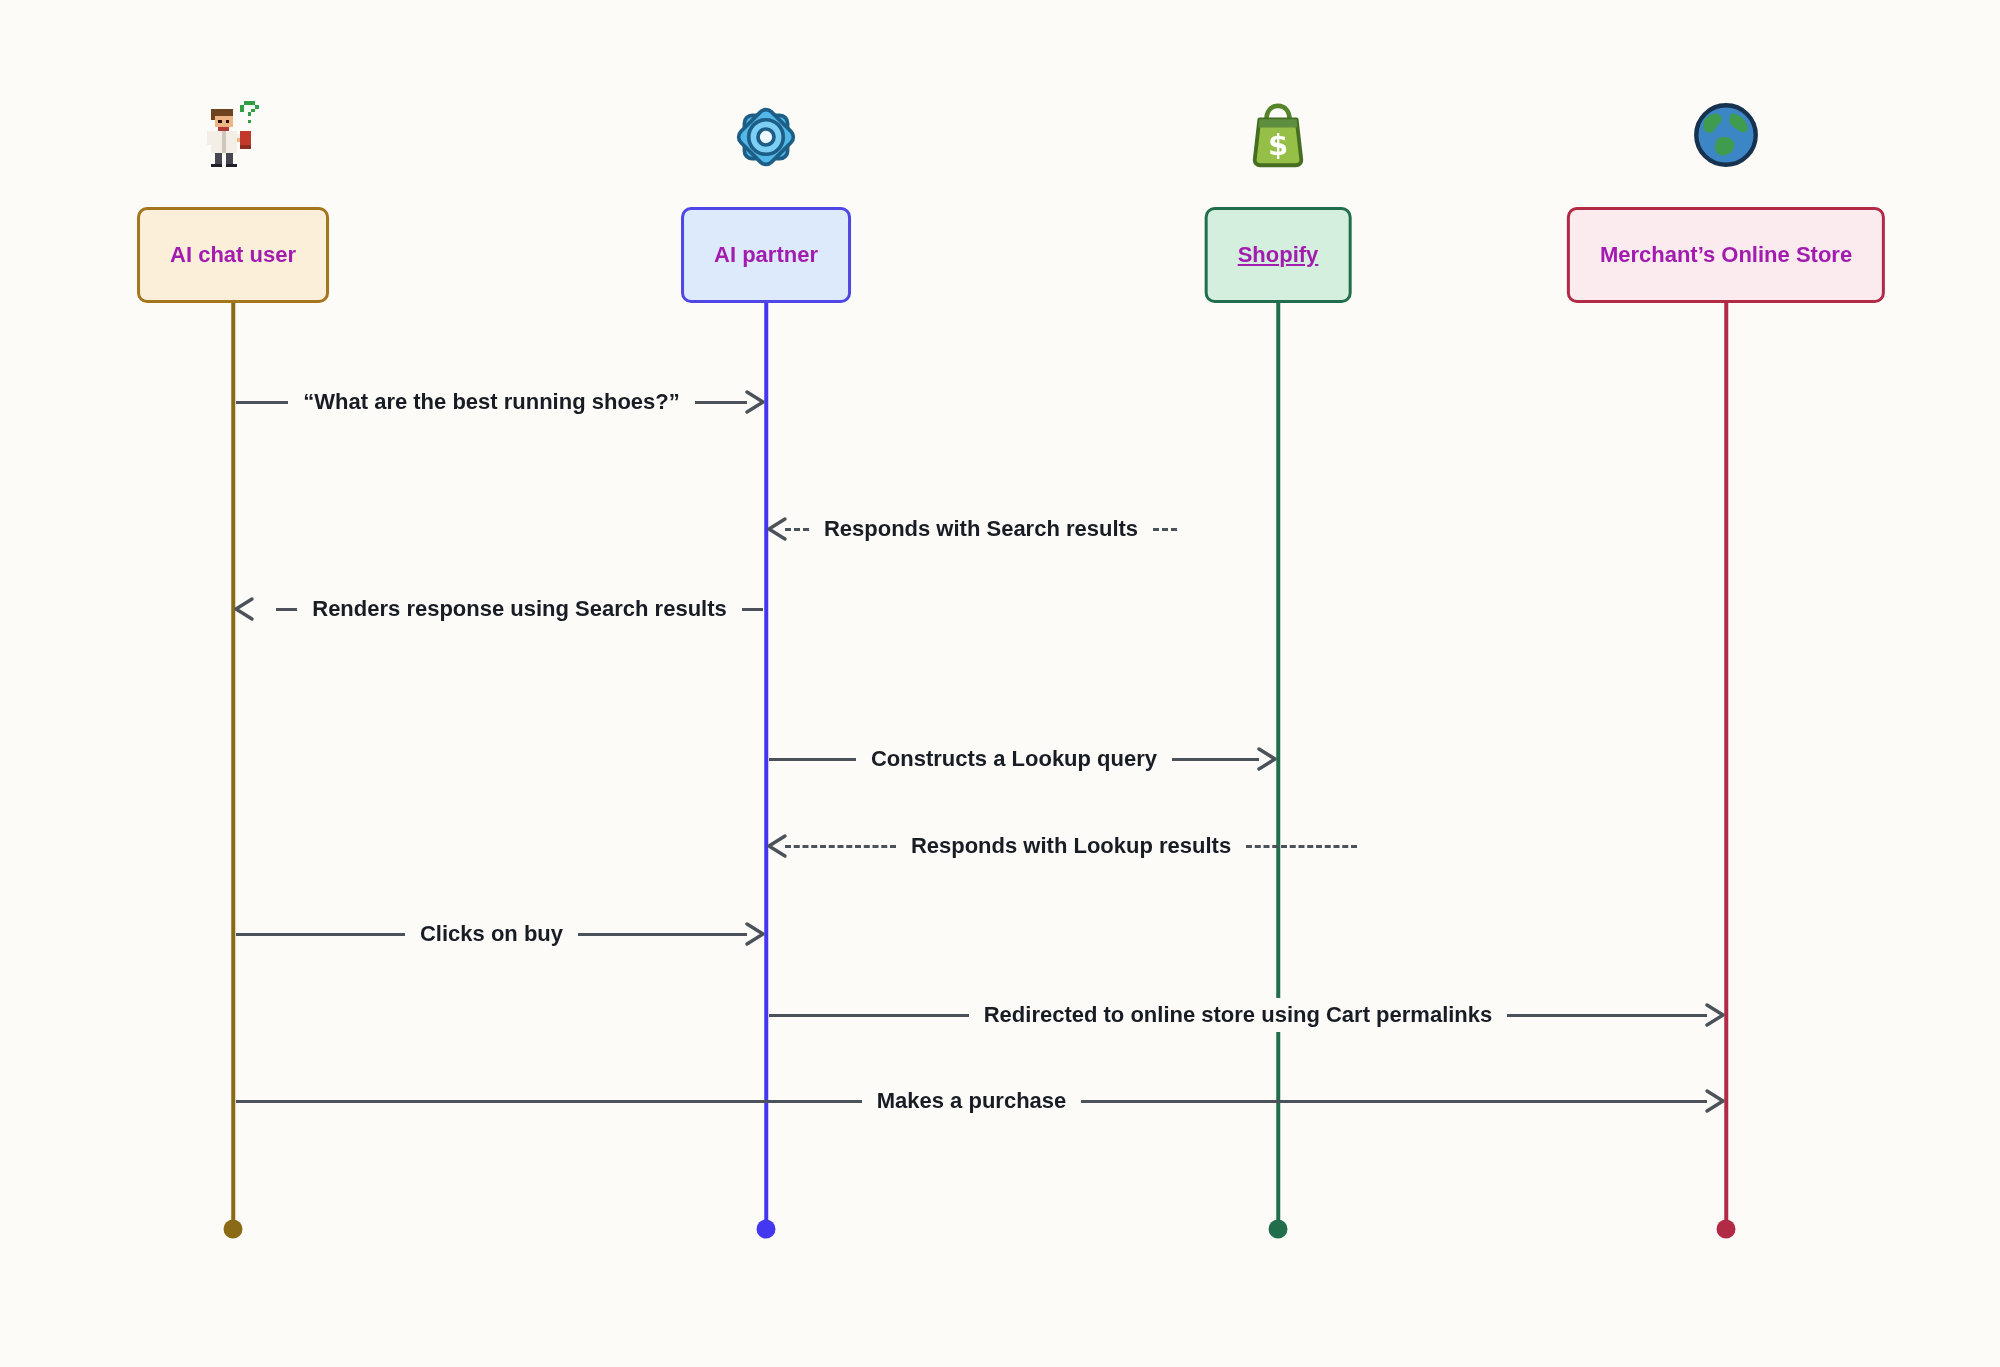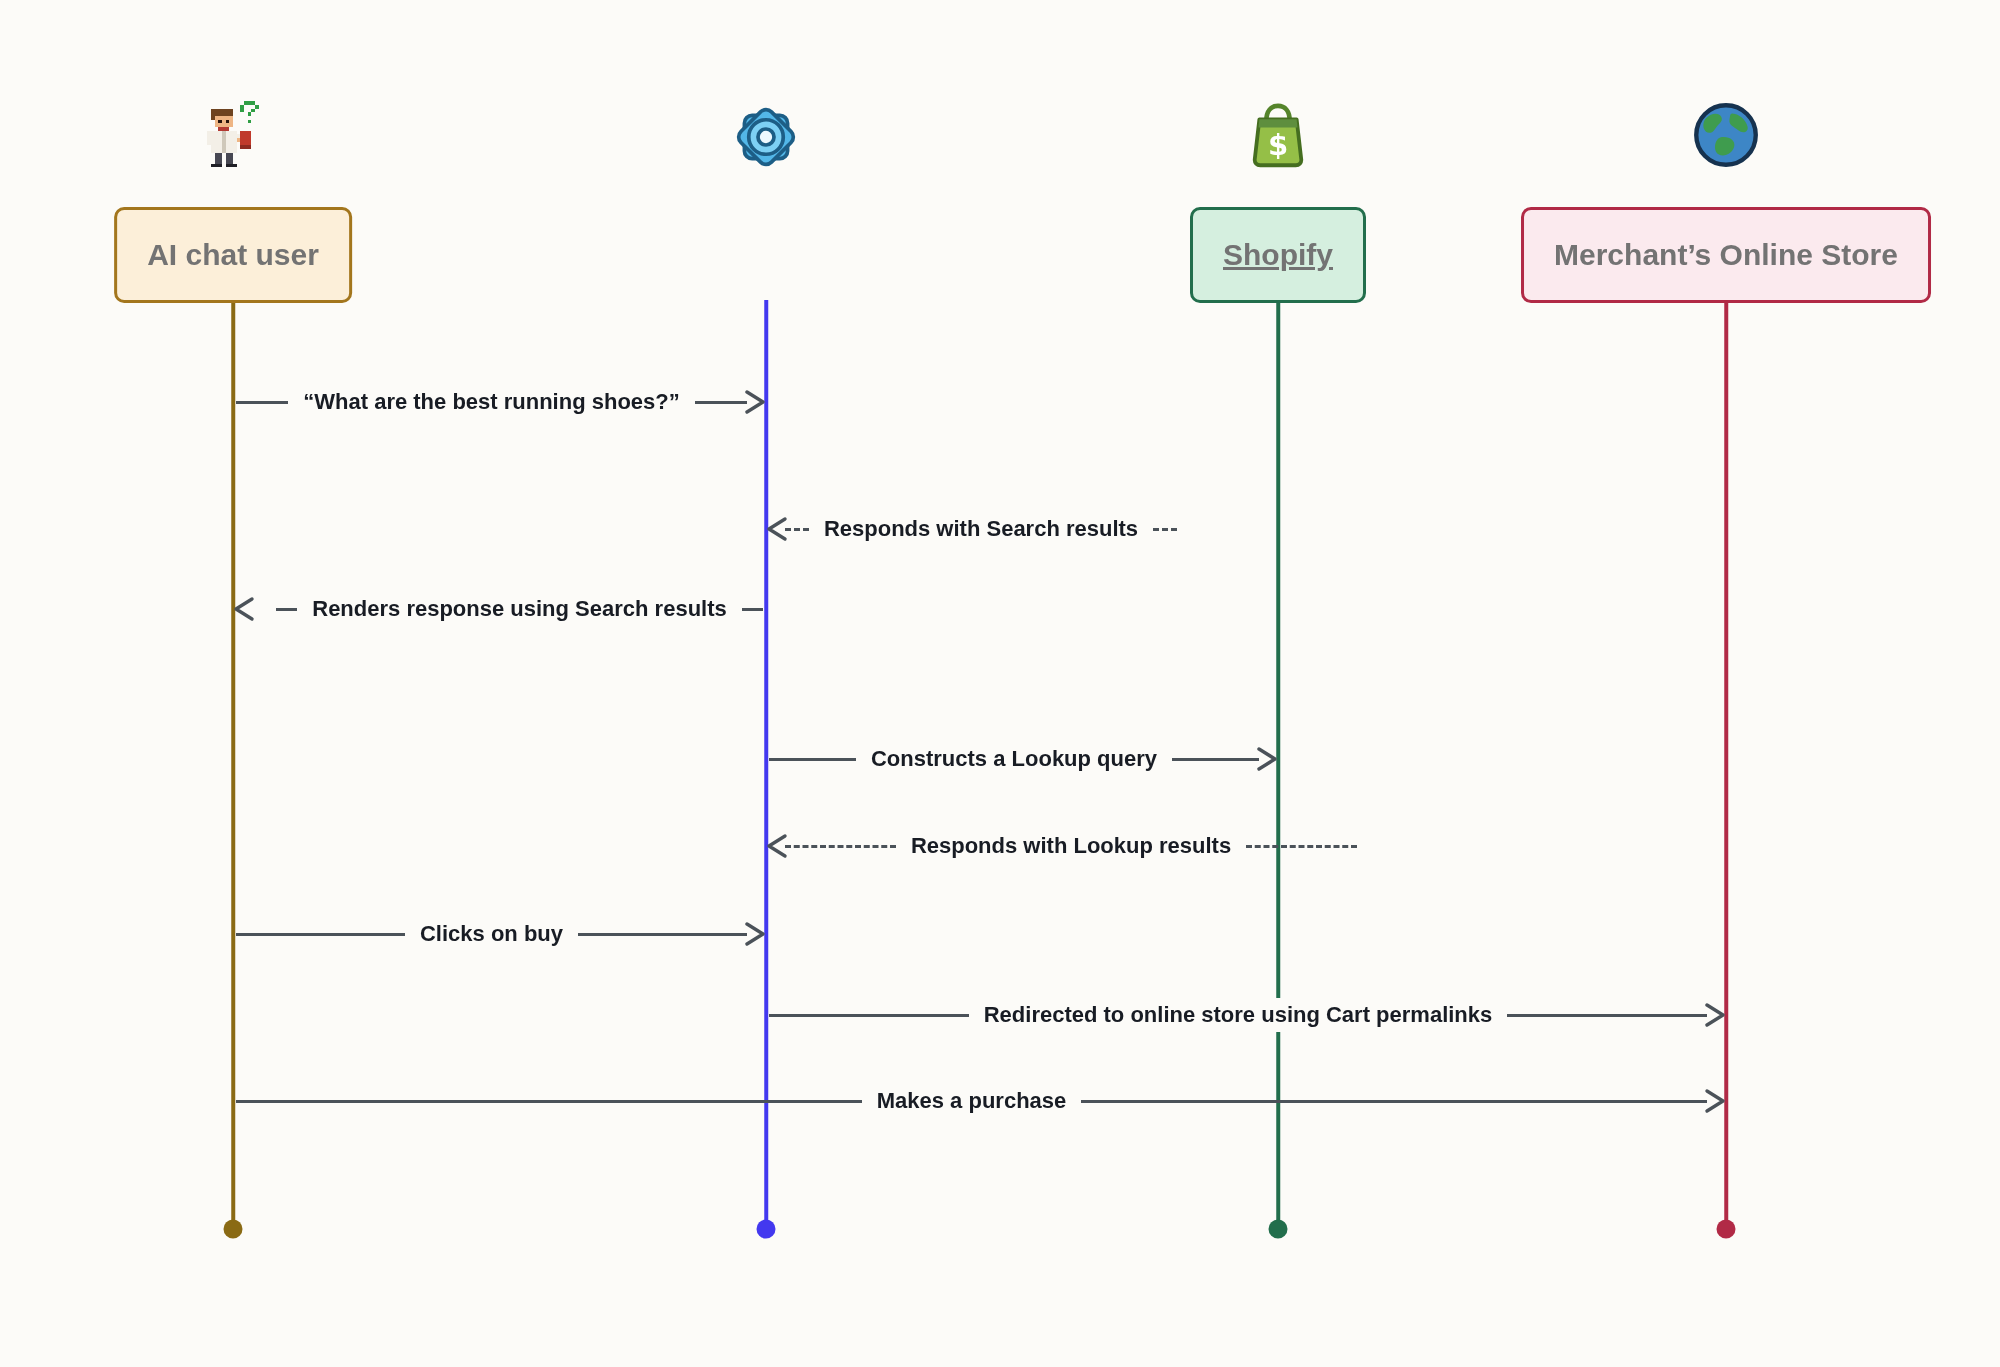--- a/index.html
+++ b/index.html
@@ -23,22 +23,22 @@
   .actor-box {
     position: absolute;
     transform: translateX(-50%);
     height: 96px;
     display: flex;
     align-items: center;
     padding: 0 30px;
     border: 3px solid;
     border-radius: 10px;
     font-weight: bold;
-    font-size: 30px;
-    color: #737373;
+    font-size: 22px;
+    color: #a21caf;
     white-space: nowrap;
     z-index: 3;
     box-sizing: border-box;
   }
   .lifeline {
     position: absolute;
     width: 3.5px;
     transform: translateX(-50%);
     z-index: 1;
   }
@@ -120,20 +120,23 @@
       <span class="actor-label">AI chat user</span>
     </div>
     <div class="lifeline" style="left: 233px; top: 300px; height: 929px; background: rgb(138, 106, 20);"></div>
     <div class="lifeline-dot" style="left: 233px; top: 1229px; background: rgb(138, 106, 20);"></div>
     <div class="actor-icon" style="left: 766px;"><svg width="74" height="74" viewBox="0 0 24 24">
         <rect x="5" y="5" width="14" height="14" rx="2.5" fill="#53b7e8" stroke="#1d5e86" stroke-width="1.2"></rect>
         <rect x="5" y="5" width="14" height="14" rx="2.5" fill="#53b7e8" stroke="#1d5e86" stroke-width="1.2" transform="rotate(45 12 12)"></rect>
         <circle cx="12" cy="12" r="5.6" fill="#7dd0f4" stroke="#1d5e86" stroke-width="1.2"></circle>
         <circle cx="12" cy="12" r="2.6" fill="#eef9ff" stroke="#1d5e86" stroke-width="1.2"></circle>
       </svg></div>
+    <div class="actor-box" style="left: 766px; top: 207px; background: rgb(220, 234, 251); border-color: rgb(79, 70, 229);">
+      <span class="actor-label">AI partner</span>
+    </div>
     <div class="lifeline" style="left: 766px; top: 300px; height: 929px; background: rgb(67, 56, 239);"></div>
     <div class="lifeline-dot" style="left: 766px; top: 1229px; background: rgb(67, 56, 239);"></div>
     <div class="actor-icon" style="left: 1278px;"><svg width="64" height="70" viewBox="0 0 22 24">
         <path d="M7 7 C7 3.8 8.6 2 11 2 C13.4 2 15 3.8 15 7" fill="none" stroke="#55842b" stroke-width="1.6"></path>
         <path d="M4.6 6.6 L17.4 6.6 L19 20.4 C19.1 21.6 18.3 22.4 17.1 22.4 L4.9 22.4 C3.7 22.4 2.9 21.6 3 20.4 Z" fill="#95bf47" stroke="#456e20" stroke-width="1.3" stroke-linejoin="round"></path>
         <path d="M4.6 6.6 L17.4 6.6 L17.7 9.4 L4.3 9.4 Z" fill="#5e8e3e"></path>
         <text x="11" y="19" text-anchor="middle" font-size="10" font-weight="bold" fill="#ffffff" font-family="DejaVu Sans, sans-serif">$</text>
       </svg></div>
     <div class="actor-box" style="left: 1278px; top: 207px; background: rgb(213, 239, 223); border-color: rgb(34, 110, 76); text-decoration: underline;">
       <span class="actor-label">Shopify</span>

